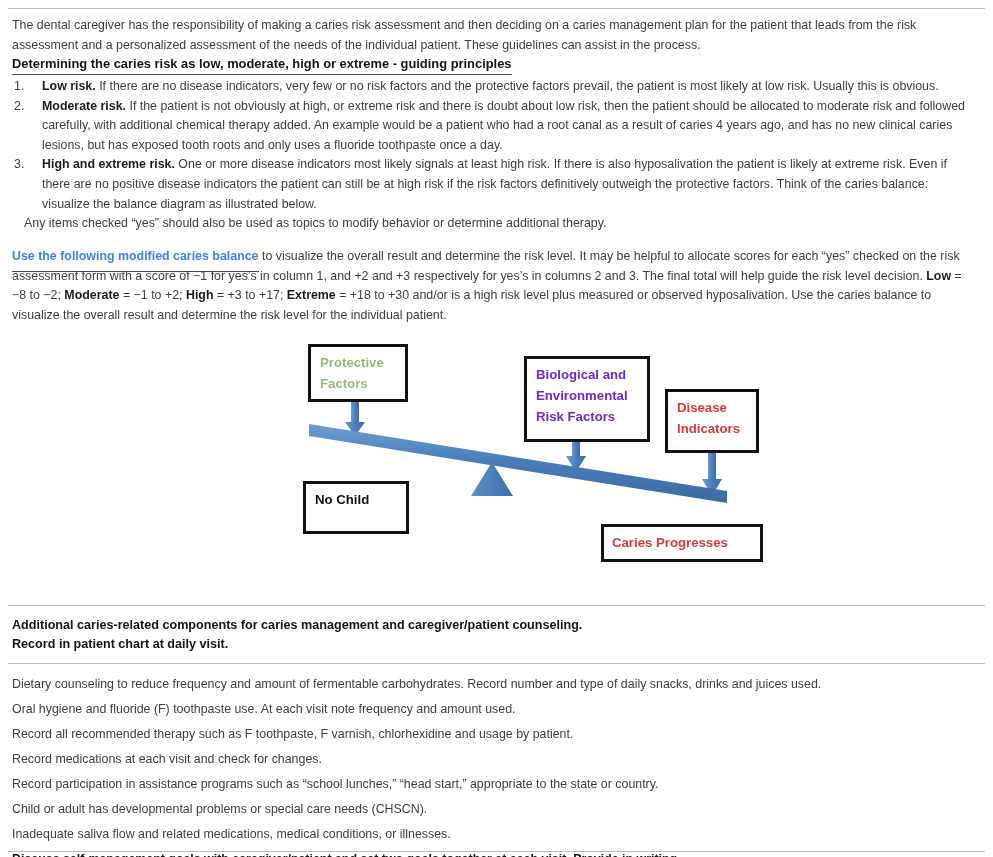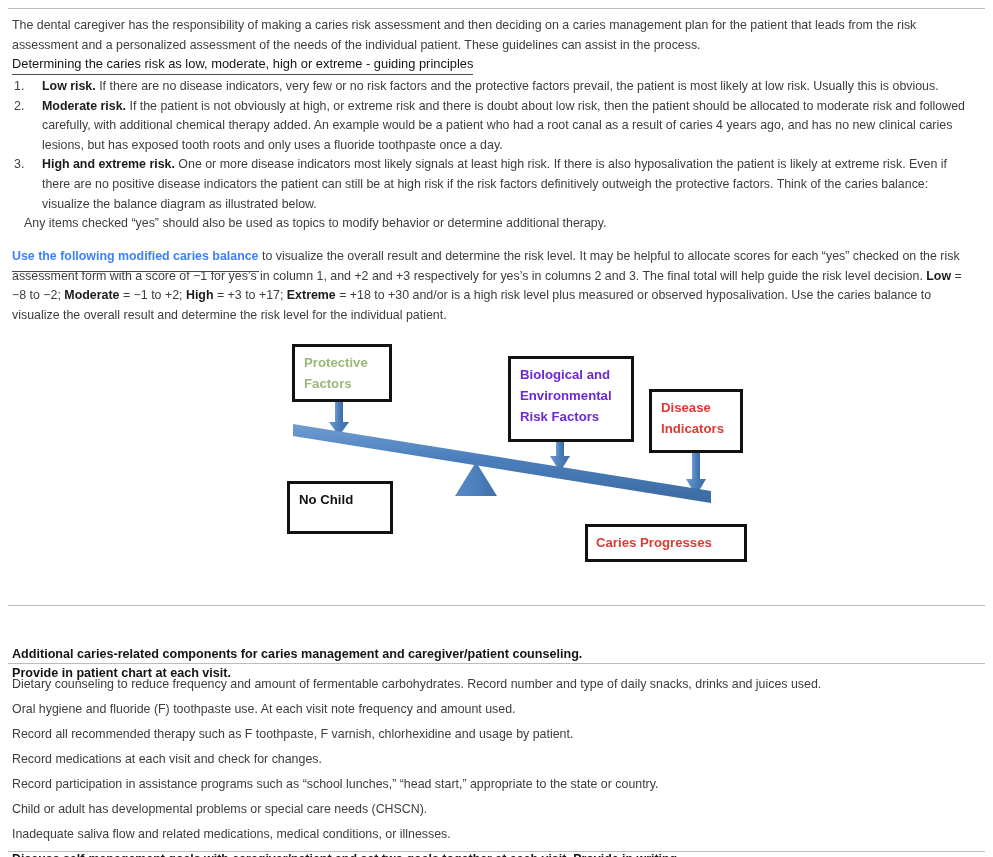--- a/index.html
+++ b/index.html
@@ -41,21 +41,21 @@
     left: 12px;
     width: 966px;
     font-size: 12.4px;
     line-height: 19.6px;
     color: #3d3d3d;
     text-align: left;
   }
   .body-block b, .body-block strong { color: #1b1b1b; font-weight: bold; }
 
   .sect-head {
-    font-weight: normal;
+    font-weight: bold;
     color: #141414;
     font-size: 12.9px;
     display: inline-block;
     border-bottom: 1.4px solid #4a4a4a;
     padding-bottom: 1px;
     line-height: 18px;
   }
 
   .inline-head {
     font-weight: bold;
@@ -81,21 +81,21 @@
     left: 2px;
     top: 0;
     width: 22px;
     text-align: left;
     color: #3d3d3d;
   }
 
   
   .diagram {
     position: absolute;
-    left: 0px;
+    left: 16px;
     top: 336px;
     width: 869px;
     height: 250px;
   }
   .dbox {
     position: absolute;
     box-sizing: border-box;
     border: 3px solid #111111;
     background: #ffffff;
     font-weight: bold;
@@ -120,21 +120,20 @@
   
   .counsel-head {
     position: absolute;
     left: 12px;
     top: 616px;
     width: 966px;
     font-size: 12.6px;
     line-height: 19px;
     font-weight: bold;
     color: #141414;
-    margin-top: 29px;
   }
   .counsel-list {
     position: absolute;
     left: 12px;
     top: 672px;
     width: 966px;
     font-size: 12.4px;
     color: #3d3d3d;
   }
   .counsel-list .row {
@@ -231,21 +230,21 @@
     <div class="dbox biorisk" style="color:#6d28d9;margin-top:12px;">Biological and Environmental Risk Factors</div>
     <div class="dbox disease" style="color:#e03a36;">Disease Indicators</div>
     <div class="dbox nocaries" style="color:#111111;">No Child</div>
     <div class="dbox progresses" style="color:#e03a36;">Caries Progresses</div>
   </div>
 
   <div class="rule mid-a"></div>
 
   <div class="counsel-head">
     <div>Additional caries-related components for caries management and caregiver/patient counseling.</div>
-    <div>Provide in patient chart at each visit.</div>
+    <div>Record in patient chart at daily visit.</div>
   </div>
 
   <div class="rule mid-b"></div>
 
   <div class="counsel-list">
     <div class="row">Dietary counseling to reduce frequency and amount of fermentable carbohydrates. Record number and type of daily snacks, drinks and juices used.</div>
     <div class="row">Oral hygiene and fluoride (F) toothpaste use. At each visit note frequency and amount used.</div>
     <div class="row">Record all recommended therapy such as F toothpaste, F varnish, chlorhexidine and usage by patient.</div>
     <div class="row">Record medications at each visit and check for changes.</div>
     <div class="row">Record participation in assistance programs such as “school lunches,” “head start,” appropriate to the state or country.</div>

